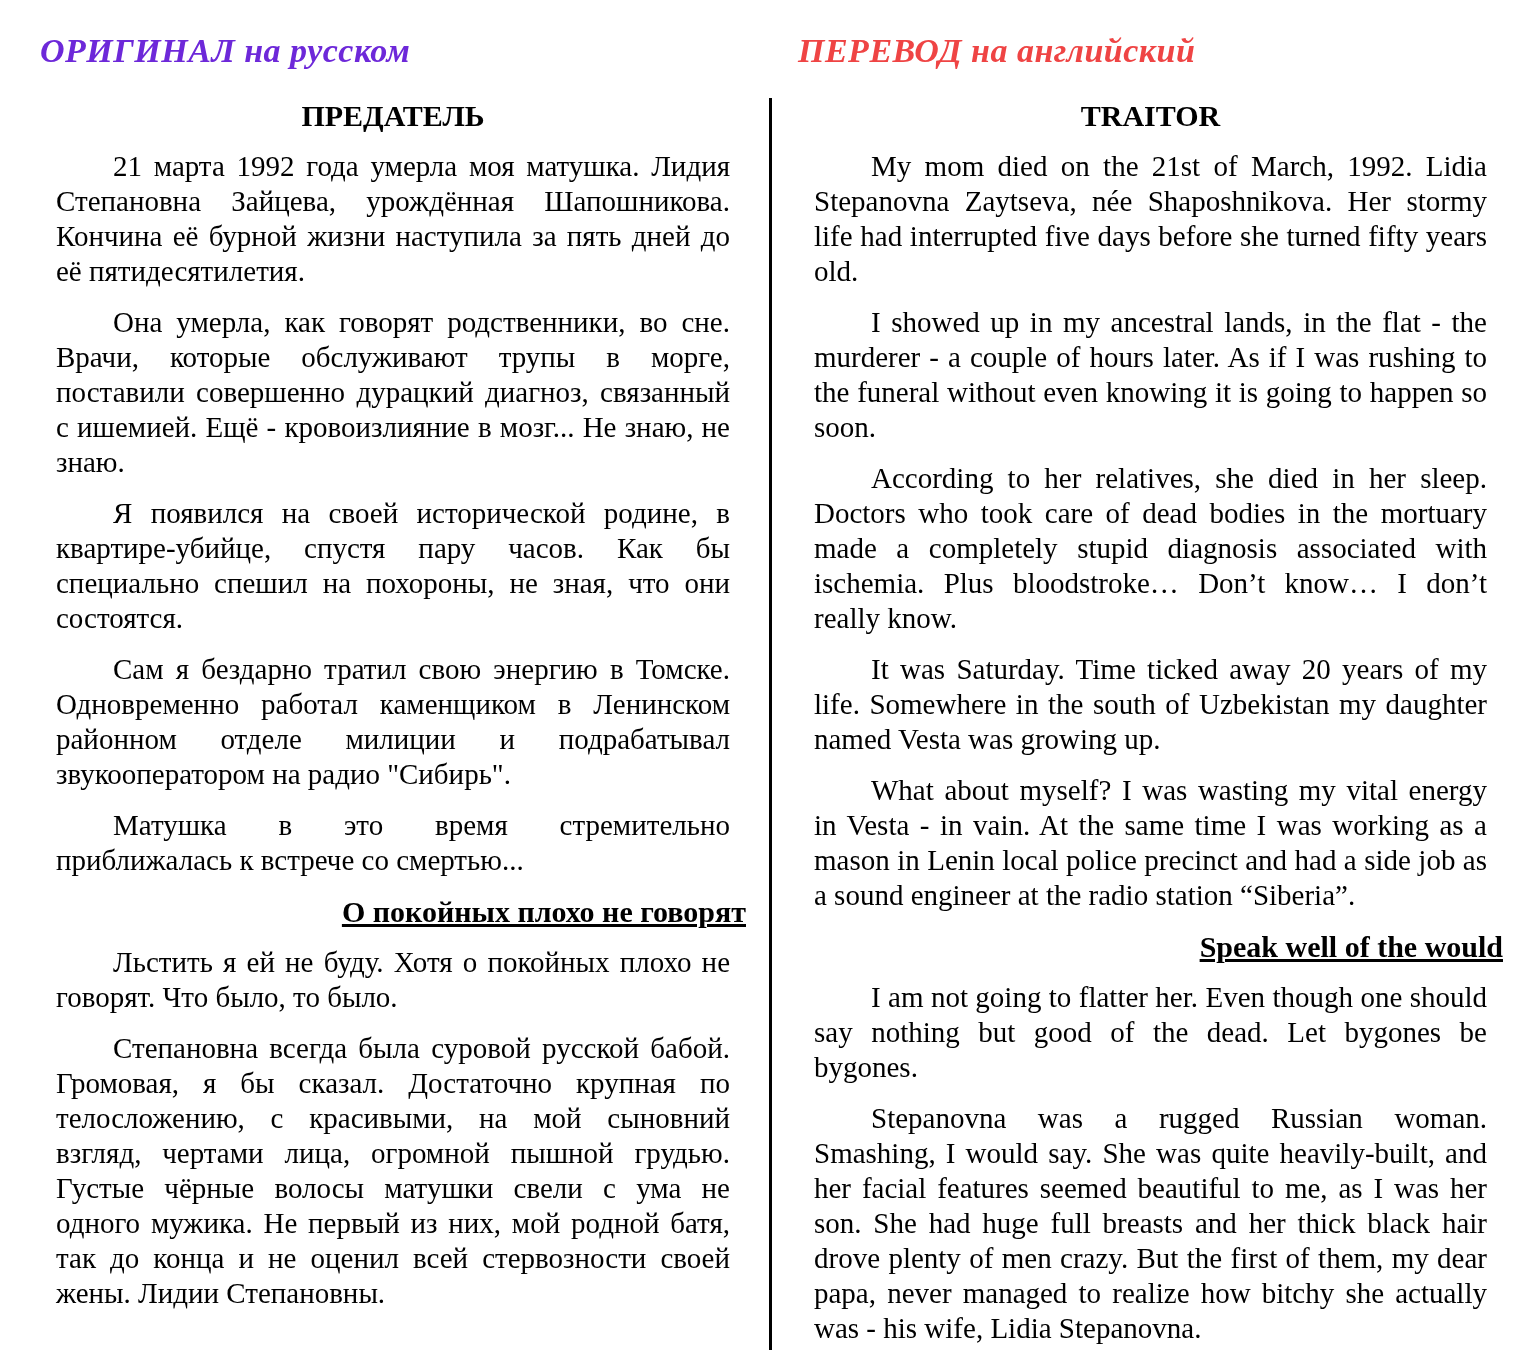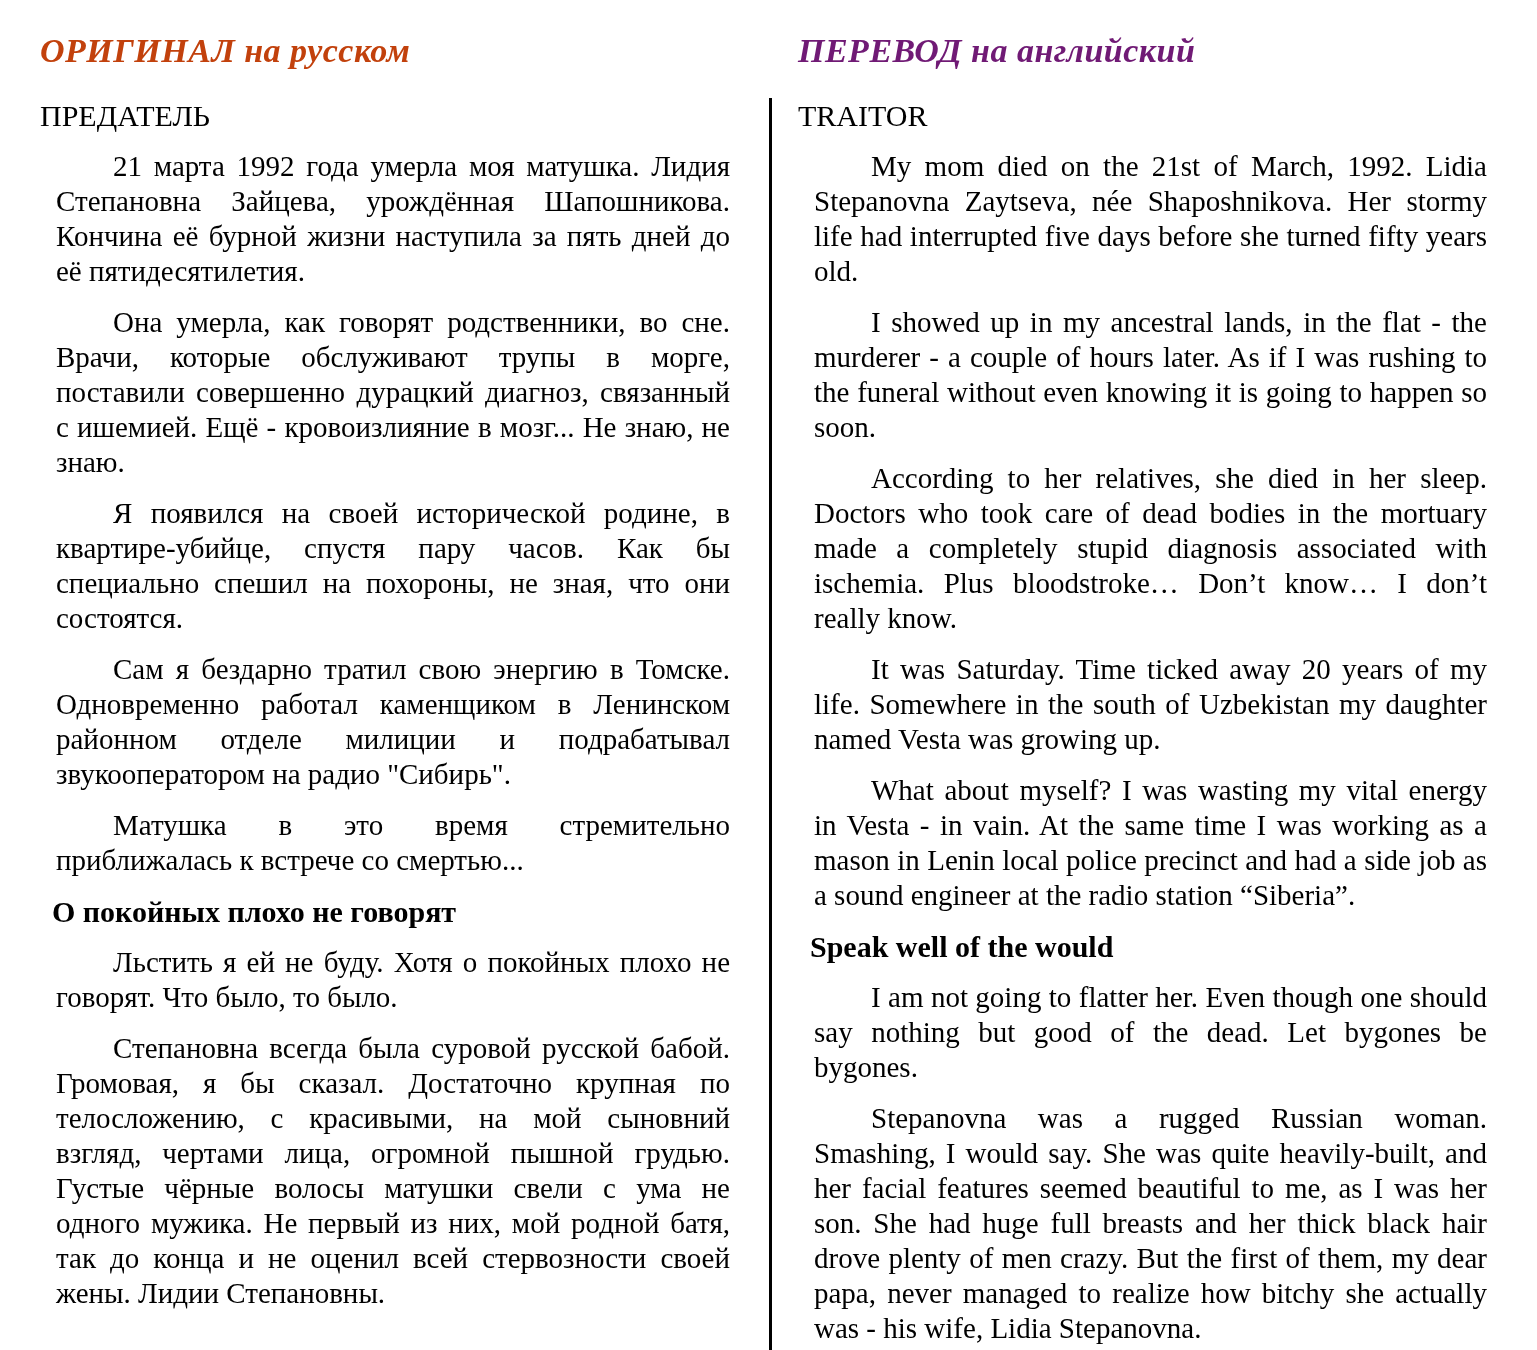--- a/index.html
+++ b/index.html
@@ -42,52 +42,53 @@
   .col-right { flex: 1; }
   .divider {
     width: 3px;
     background: #000000;
     margin-left: 23px;
     margin-right: 26px;
   }
   .col-title {
     margin: 0;
     font-size: 30px;
-    font-weight: normal;
-    text-align: left;
+    font-weight: bold;
+    text-align: center;
     line-height: 35px;
   }
   .section-heading {
-    margin: 12px;
+    margin: 0;
     font-size: 30px;
     font-weight: bold;
-    text-align: left;
+    text-decoration: underline;
+    text-align: right;
     line-height: 35px;
   }
   p.body-par {
     margin: 16px;
     font-size: 29px;
     line-height: 35px;
     text-align: justify;
     text-indent: 57px;
   }
   p.body-par.no-indent { text-indent: 0; }
 </style>
 </head>
 <body>
 
 <div class="page">
 
   <div class="headers-row">
     <div class="h-left">
-      <span class="doc-header" style="color: #c2410c;">ОРИГИНАЛ на русском</span>
+      <span class="doc-header" style="color: #6d28d9;">ОРИГИНАЛ на русском</span>
     </div>
     <div class="h-gap"></div>
     <div class="h-right">
-      <span class="doc-header" style="color: #701a75;">ПЕРЕВОД на английский</span>
+      <span class="doc-header" style="color: #ef4444;">ПЕРЕВОД на английский</span>
     </div>
   </div>
 
   <div class="content-row">
 
     <div class="col-left">
       <h2 class="col-title">ПРЕДАТЕЛЬ</h2>
       <p class="body-par">21 марта 1992 года умерла моя матушка. Лидия Степановна Зайцева, урождённая Шапошникова. Кончина её бурной жизни наступила за пять дней до её пятидесятилетия.</p>
       <p class="body-par">Она умерла, как говорят родственники, во сне. Врачи, которые обслуживают трупы в морге, поставили совершенно дурацкий диагноз, связанный с ишемией. Ещё - кровоизлияние в мозг... Не знаю, не знаю.</p>
       <p class="body-par">Я появился на своей исторической родине, в квартире-убийце, спустя пару часов. Как бы специально спешил на похороны, не зная, что они состоятся.</p>

